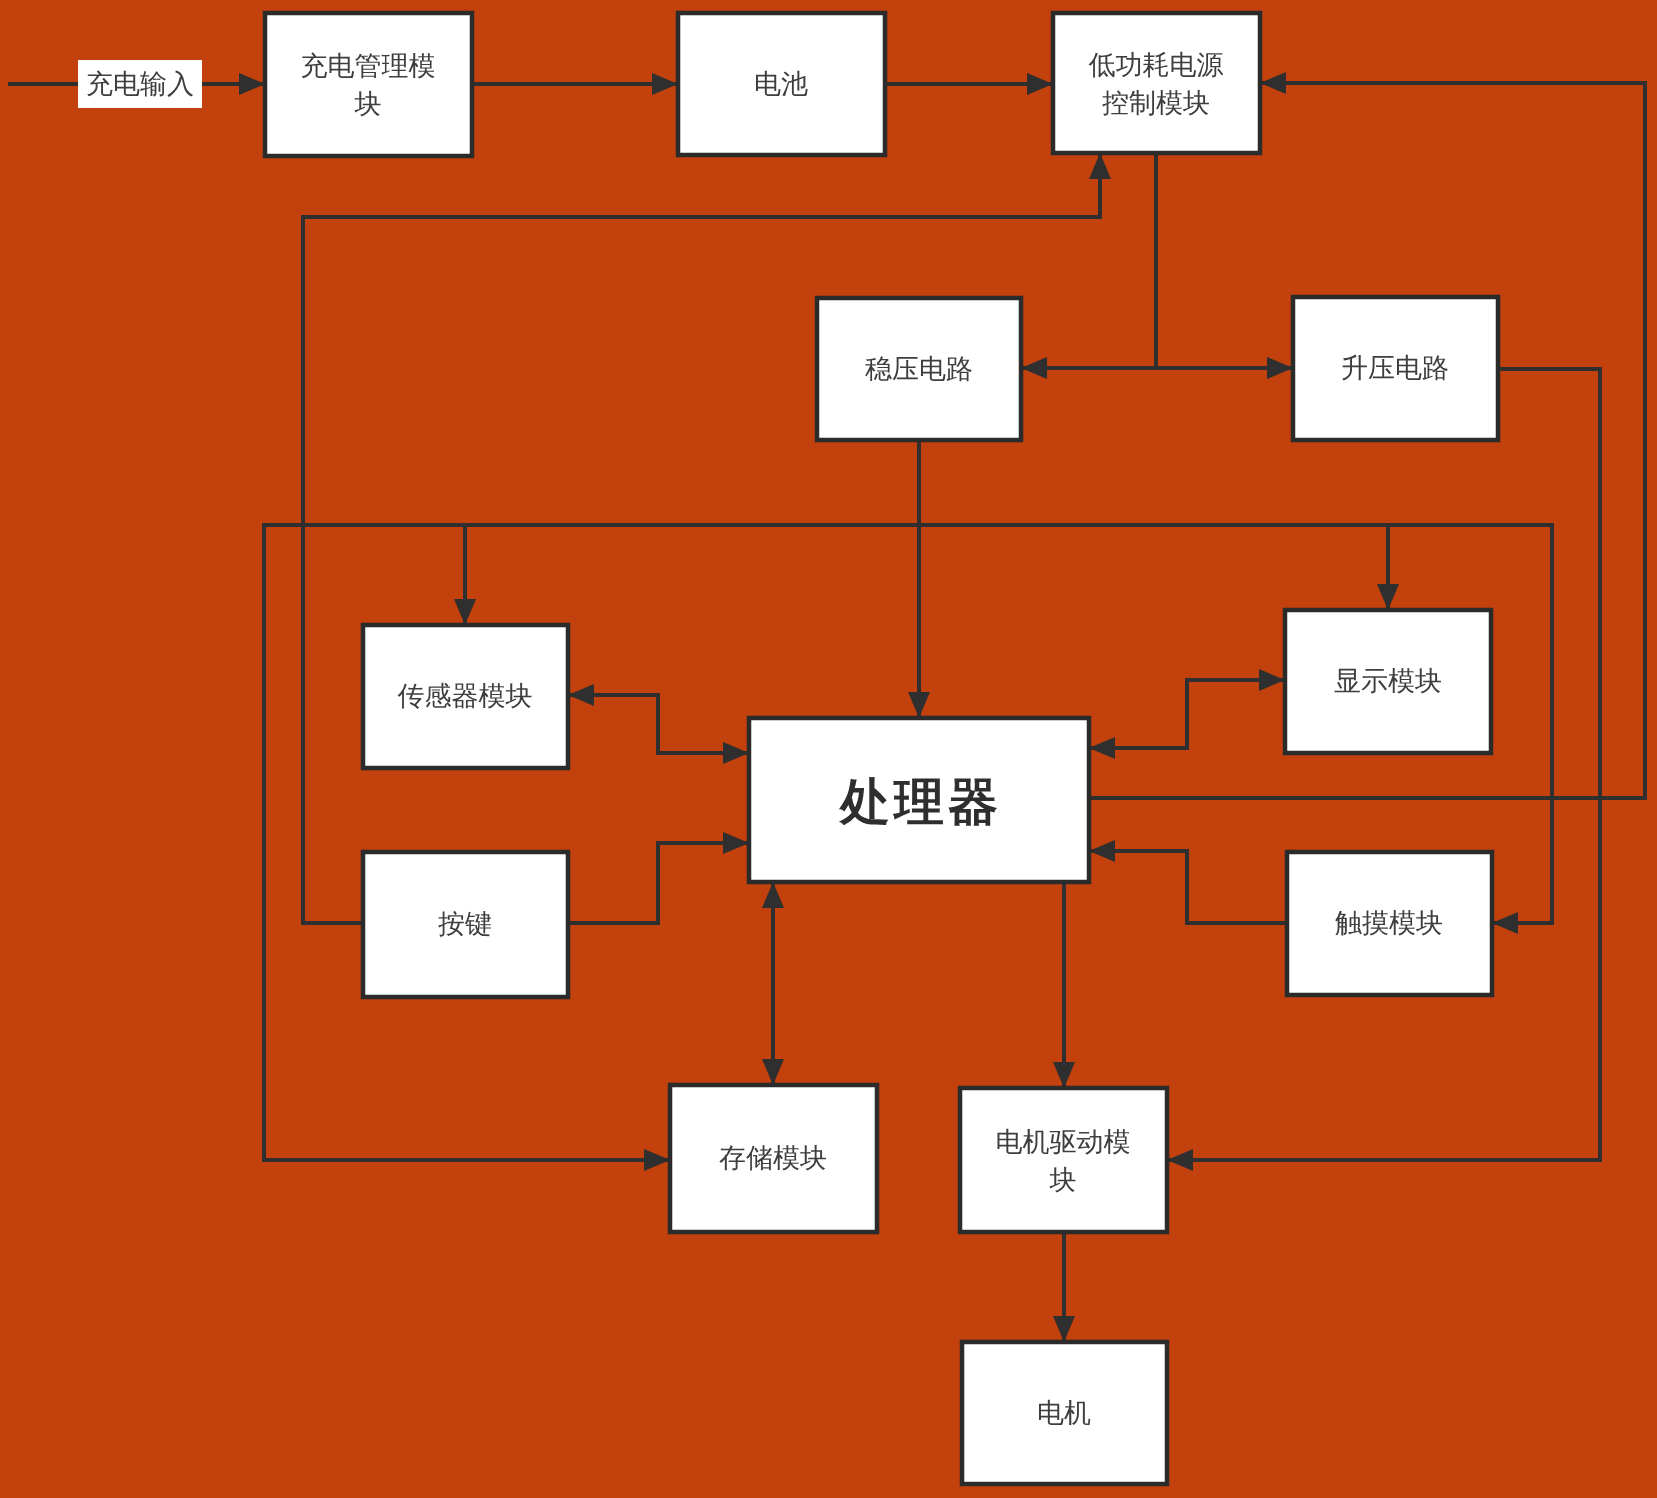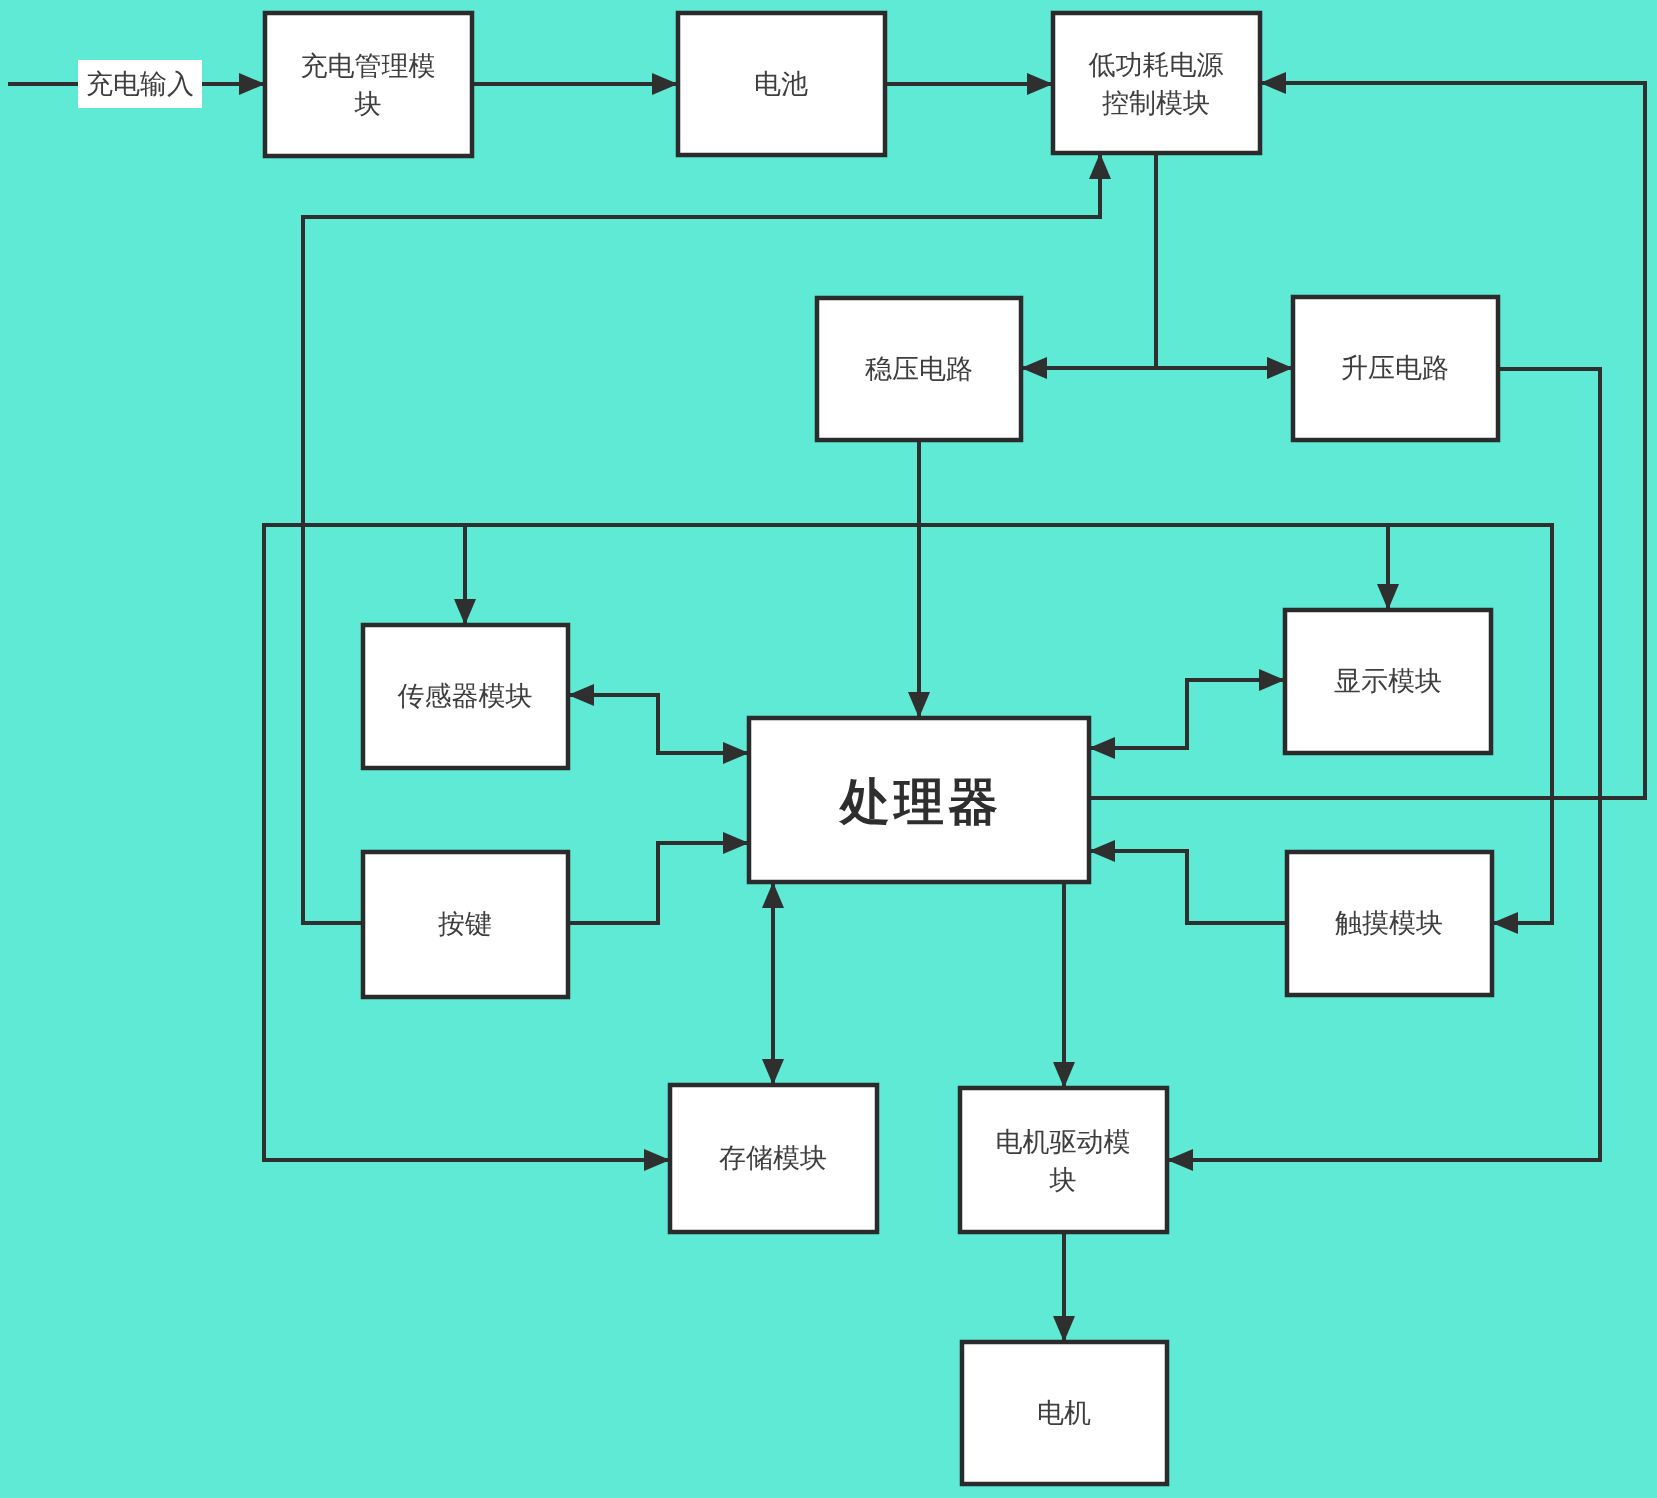--- a/index.html
+++ b/index.html
@@ -1,16 +1,16 @@
 <!DOCTYPE html>
 <html><head>
 <meta charset="utf-8">
 <style>
   html, body { margin: 0; padding: 0; background: #ffffff; }
-  .stage { position: relative; width: 1657px; height: 1498px; background: #5eead4; overflow: hidden; }
+  .stage { position: relative; width: 1657px; height: 1498px; background: #c2410c; overflow: hidden; }
   svg { display: block; font-family: "Liberation Sans", sans-serif; }
   .box  { fill: #ffffff; stroke: #2b2b2b; stroke-width: 4.5; }
   .edge { fill: none; stroke: #2f2f2f; stroke-width: 4; }
   .lbl  { font-size: 27px; fill: #3e3e3e; text-anchor: middle; }
   .lbl-big { font-size: 50px; font-weight: bold; fill: #2e2e2e; text-anchor: middle; letter-spacing: 4px; }
   .ah   { fill: #2f2f2f; }
   .textmask { fill: #ffffff; stroke: none; }
 </style>
 </head>
 <body>

